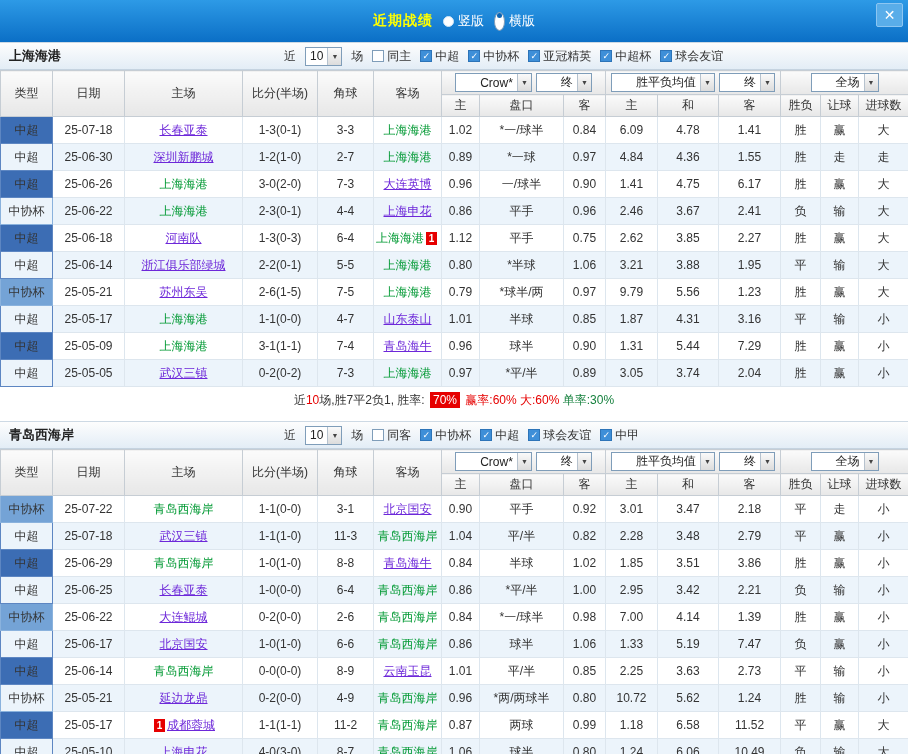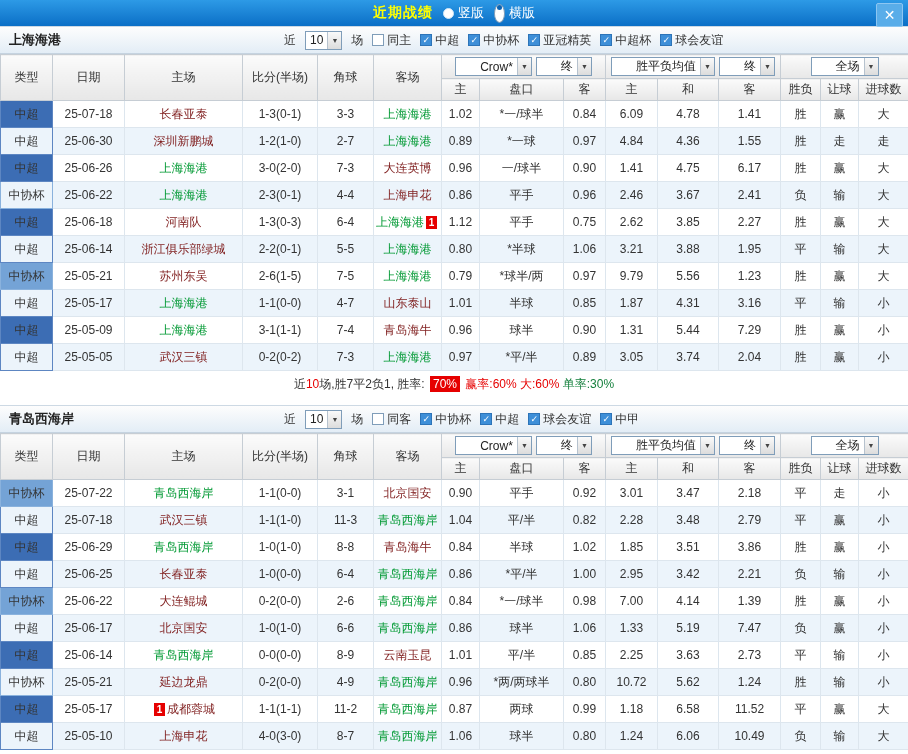--- a/index.html
+++ b/index.html
@@ -1,21 +1,21 @@
 <!DOCTYPE html>
 <html><head>
 <meta charset="utf-8">
 <style>
   * { margin:0; padding:0; box-sizing:border-box; }
   html,body { background:#fff; }
   body { width:908px; font-family:"Liberation Sans","DejaVu Sans",sans-serif; }
   .app { width:908px; height:754px; overflow:hidden; background:#fff; }
 
   
-  .topbar { height:26px; background:linear-gradient(#2d9ae6,#0b6fc6); display:flex; align-items:center; position:relative; }
+  .topbar { height:42px; background:linear-gradient(#2d9ae6,#0b6fc6); display:flex; align-items:center; position:relative; }
   .topbar-center { flex:1; display:flex; justify-content:center; align-items:center; gap:10px; color:#fff; font-size:13px; }
   .tb-title { color:#ffff00; font-weight:bold; font-size:14px; letter-spacing:1px; }
   .radio-opt { display:inline-flex; align-items:center; gap:4px; cursor:pointer;justify-content:center; }
   .rb { width:11px; height:11px; border-radius:50%; background:#fff; border:1px solid #cfe6f8; display:inline-flex; align-items:center; justify-content:center; }
   .rb.sel::after { content:""; width:5px; height:5px; border-radius:50%; background:#0a64b4; }
   .close-btn { position:absolute; right:5px; top:3px; width:27px; height:24px; background:#59ade9; border:1px solid #8cc6f2; color:#fff; font-size:14px; display:flex; align-items:center; justify-content:center; cursor:pointer; border-radius:2px; }
 
   
   .section + .section { margin-top:8px; }
   .sec-head { height:28px; background:linear-gradient(#fdfdfd,#e3edf6); border-top:1px solid #cdd9e4; border-bottom:1px solid #c5d3e0; display:flex; align-items:center; font-size:12px; color:#333; }
@@ -36,21 +36,21 @@
   .grid th, .grid td { border:1px solid #dde6ee; text-align:center; overflow:hidden; white-space:nowrap; vertical-align:middle; }
   .grid thead th { background:linear-gradient(#fbfbfb,#e7e7e7); border-color:#c6cdd4; font-weight:normal; color:#333; height:22px; }
   .grid thead .ghead { height:24px; }
   .grid thead .ghead .sel { margin:0 2px; vertical-align:middle;padding-left:20px; }
   .grid tbody td { height:27px; background:#fff; color:#333; }
   .grid tr.even td { background:#ecf4fb; }
   td.type { color:#fff; }
   td.type.csl { background:#3c6db4; border-color:#5d86c2; }
   td.type.cup { background:#74a3d6; border-color:#8ab2dd; }
   .focus { color:#009933; }
-  .opp { color:#7f1d1d; }
+  .opp { color:#6d28d9;text-decoration:underline; }
   td.date { color:#444; }
   td.score { color:#e60000;margin-top:48px; }
   td.corner { color:#333; }
   td.hc { color:#d40000; }
   .res-red { color:#e60000; }
   .res-blue { color:#1565d8; }
   .res-green { color:#009933; }
   .card { display:inline-block; background:#e60000; color:#fff; font-size:10px; font-weight:bold; width:11px; height:13px; line-height:13px; margin:0 2px; vertical-align:middle; text-align:center; }
 
   

